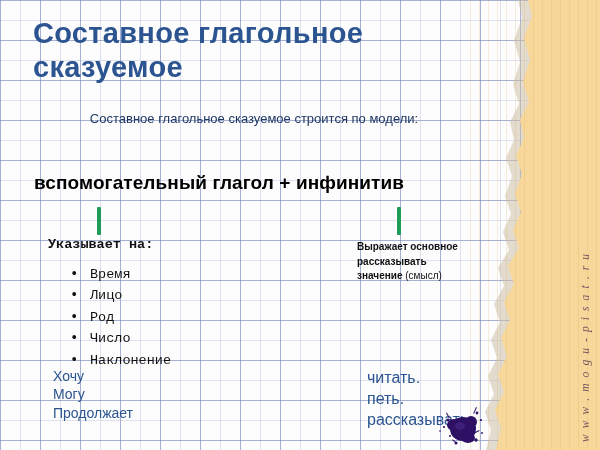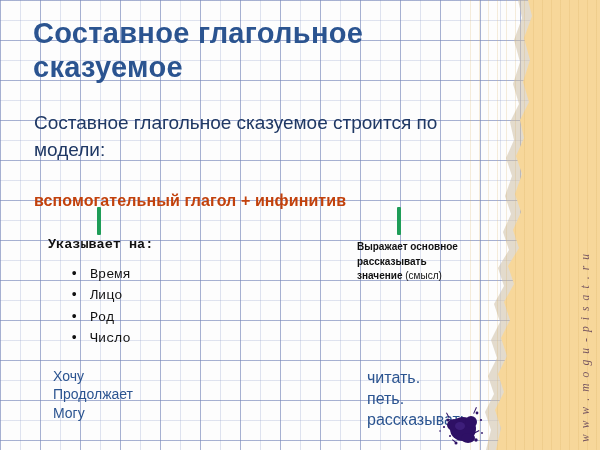--- a/index.html
+++ b/index.html
@@ -78,30 +78,31 @@
     font-weight: bold;
     line-height: 1.18;
     letter-spacing: 0.3px;
   }
   .lead {
     position: absolute;
     left: 34px;
     top: 110px;
     width: 440px;
     color: #1f3864;
+    font-size: 13px;
+    line-height: 1.42;
+    text-align: center;
+  }
+  .formula {
+    position: absolute;
+    left: 34px;
+    top: 172px;
+    width: 470px;
+    color: #000000;
     font-size: 19px;
-    line-height: 1.42;
-  }
-  .formula {
-    position: absolute;
-    left: 34px;
-    top: 192px;
-    width: 470px;
-    color: #c2410c;
-    font-size: 16px;
     font-weight: bold;
     letter-spacing: 0.1px;
   }
 
   .tick {
     position: absolute;
     width: 4px;
     height: 28px;
     background: #1f9d58;
     border-radius: 1px;
@@ -244,36 +245,37 @@
   <div class="tick tick-left"></div>
   <div class="tick tick-right"></div>
 
   <div class="col-left">
     <div class="head">Указывает на:</div>
     <ul class="bullets">
       <li>Время</li>
       <li>Лицо</li>
       <li>Род</li>
       <li>Число</li>
+      <li>Наклонение</li>
     </ul>
   </div>
 
   <div class="col-right">
     <div>Выражает основное</div>
     <div>рассказывать</div>
     <div>
       <span>значение</span>
       <span class="light">(смысл)</span>
     </div>
   </div>
 
   <div class="ex-left">
     <div>Хочу</div>
+    <div>Могу</div>
     <div>Продолжает</div>
-    <div>Могу</div>
   </div>
 
   <div class="ex-right">
     <div>читать.</div>
     <div>петь.</div>
     <div>рассказывать.</div>
   </div>
 
   <div class="blot">
     <svg width="56" height="48" viewBox="0 0 56 48">

